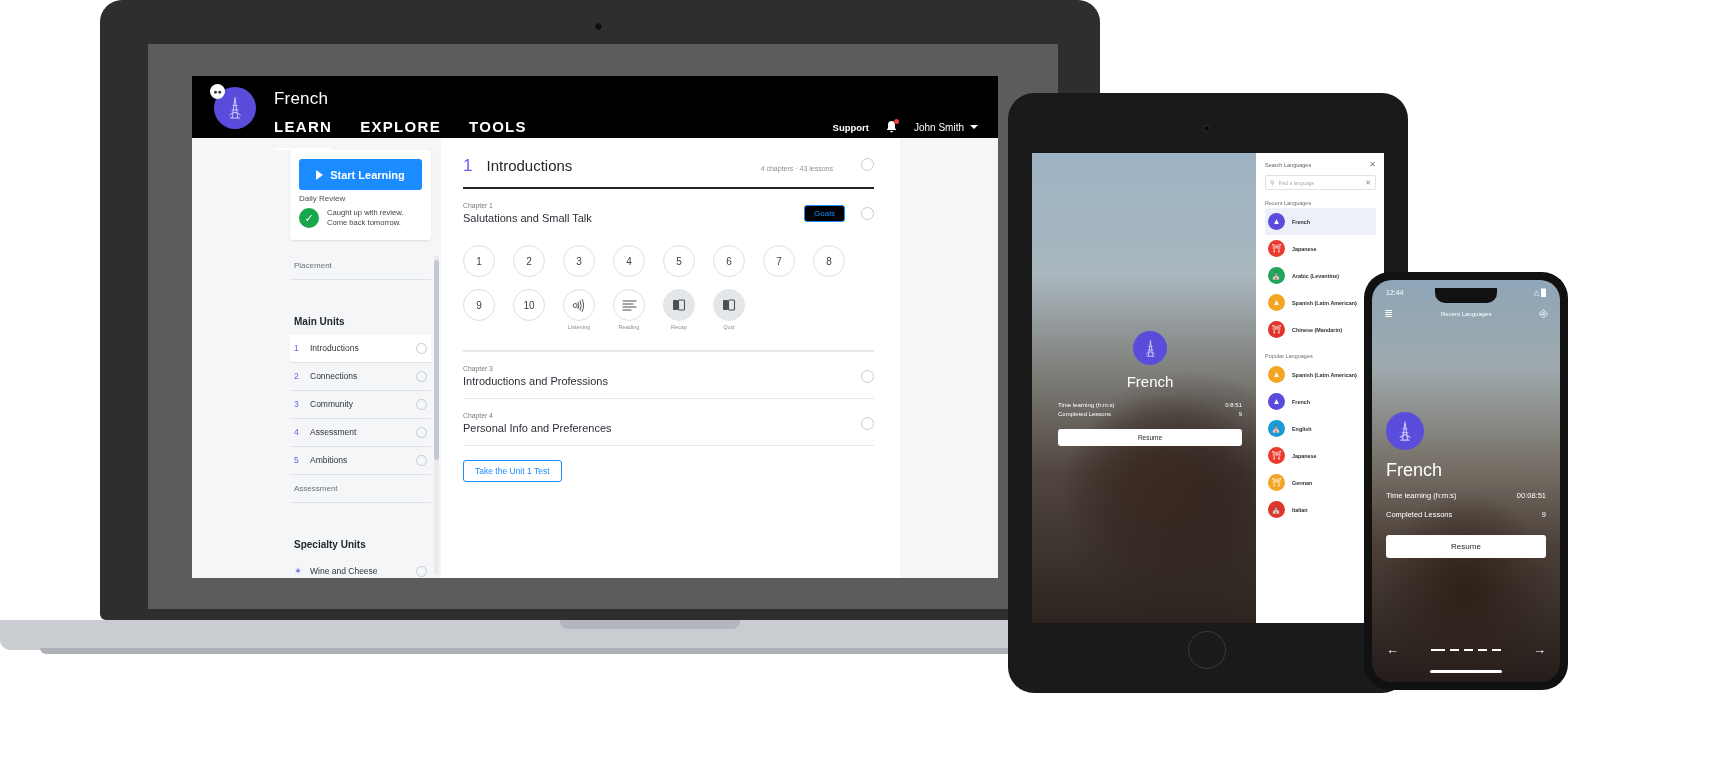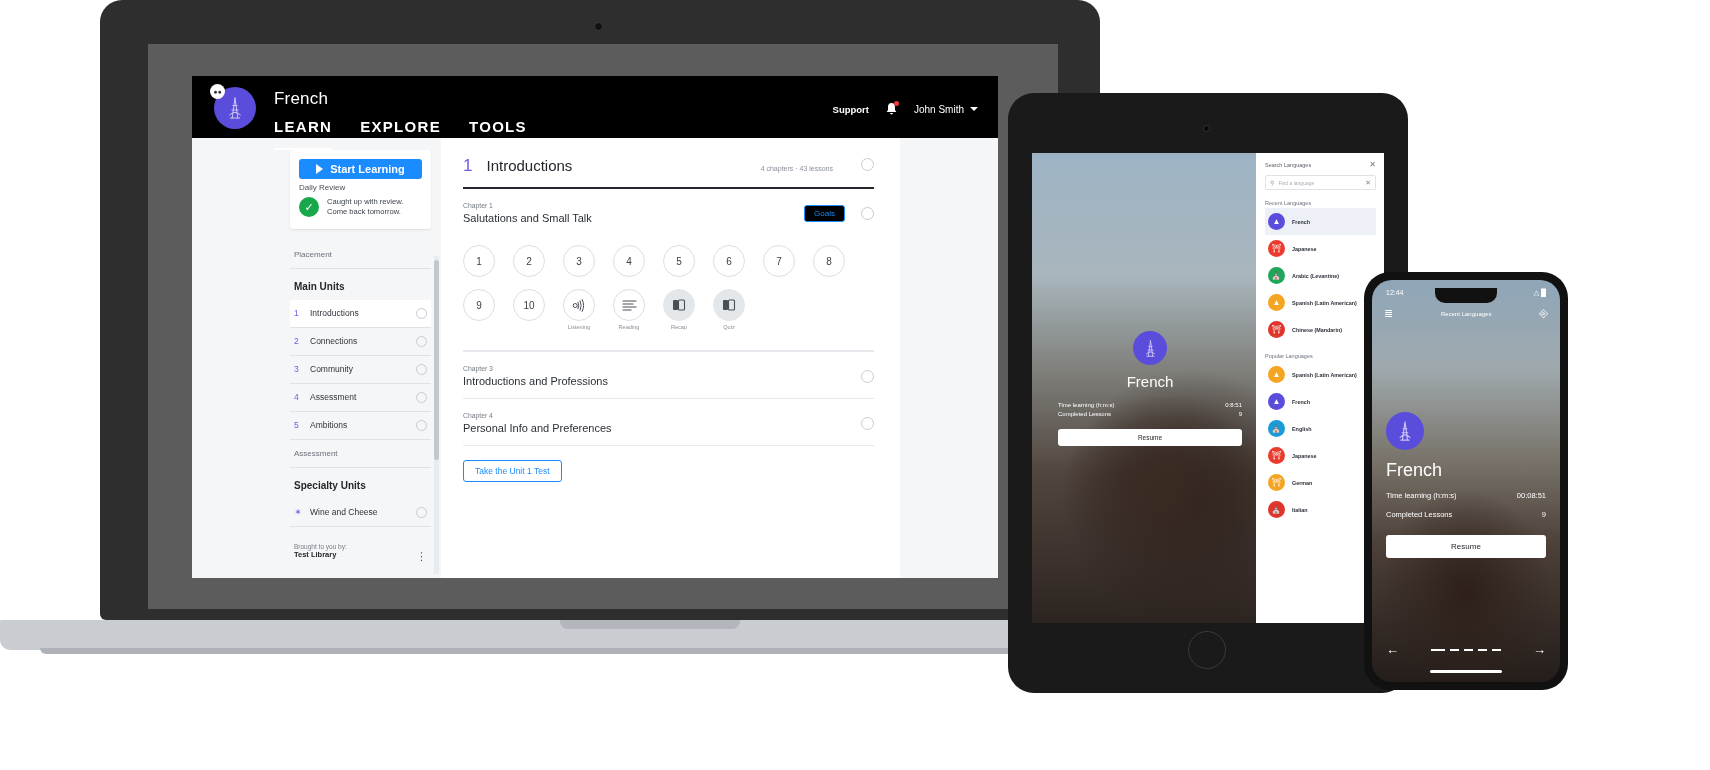--- a/index.html
+++ b/index.html
@@ -63,21 +63,21 @@
   }
   .title-block { margin-left: 18px; margin-top: 13px; }
   .app-title { color: #fff; font-size: 17px; font-weight: 400; letter-spacing: .2px; }
   .navtabs { display: flex; gap: 28px; margin-top: 9px; }
   .navtab {
     color: #ffffff; font-size: 15px; font-weight: bold; letter-spacing: 1.3px;
     padding-bottom: 13px; cursor: pointer;
   }
   .navtab.active { border-bottom: 2px solid #ffffff; }
   .topbar-right {
-    position: absolute; right: 20px; top: 26px; display: flex;
+    position: absolute; right: 20px; top: 44px; display: flex;
     align-items: center; gap: 16px;
   }
   .support-link { color: #fff; font-size: 9.5px; font-weight: bold; cursor: pointer; }
   .bell { position: relative; width: 13px; height: 14px; cursor: pointer; }
   .bell-dot {
     position: absolute; right: -1px; top: -1px; width: 5px; height: 5px;
     border-radius: 50%; background: #ef3b3b;
   }
   .user-menu { display: flex; align-items: center; gap: 6px; cursor: pointer; justify-content: center; }
   .user-name { color: #fff; font-size: 10px; }
@@ -88,38 +88,38 @@
 
   
   .sidebar {
     width: 249px; padding: 12px 10px 0 98px; position: relative;
   }
   .card {
     background: #fff; border-radius: 3px; padding: 9px 9px 11px 9px;
     box-shadow: 0 1px 2px rgba(0,0,0,.10);
   }
   .start-btn {
-    background: #1a8cff; color: #fff; border-radius: 3px; height: 20px;
+    background: #1a8cff; color: #fff; border-radius: 3px; height: 31px;
     display: flex; align-items: center; justify-content: center; gap: 7px;
     font-size: 11px; font-weight: bold; cursor: pointer;
   }
   .play-ic { width: 0; height: 0; border-left: 7px solid #fff; border-top: 5px solid transparent; border-bottom: 5px solid transparent; }
   .daily-label { font-size: 8px; color: #4a4f57; margin-top: 4px; }
   .review-row { display: flex; align-items: center; gap: 8px; margin-top: 5px; }
   .check-circle {
     width: 20px; height: 20px; border-radius: 50%; background: #16a84a;
     display: flex; align-items: center; justify-content: center;
     color: #fff; font-size: 11px; flex: none;
   }
   .review-text { font-size: 7.6px; color: #3d434b; line-height: 1.35; }
 
   .navlist { margin-top: 12px; background: transparent; }
   .nav-section-lite { font-size: 8px; color: #6b717a; padding: 9px 4px; }
   .hr { height: 1px; background: #dfe3e8; }
-  .nav-section-head { font-size: 10px; font-weight: bold; color: #23272d; padding: 12px 4px 8px 4px; }
+  .nav-section-head { font-size: 10px; font-weight: bold; color: #23272d; padding: 12px 4px 8px 4px; margin-top: 24px; }
   .nav-item {
     display: flex; align-items: center; gap: 8px; padding: 8px 4px;
     cursor: pointer; background: #fff;
   }
   .nav-item.plain { background: transparent; }
   .nav-num { color: #6c5ce7; font-size: 8.5px; width: 8px; flex: none; }
   .nav-label { font-size: 8.5px; color: #30343a; flex: 1; }
   .ring { width: 11px; height: 11px; border-radius: 50%; border: 1.2px solid #c6cbd2; flex: none; }
   .star-ic { color: #6c5ce7; font-size: 9px; width: 8px; flex: none; text-align: center; }
   .sidebar-footer { margin-top: 16px; display: flex; align-items: flex-end; justify-content: space-between; padding: 0 4px; }

